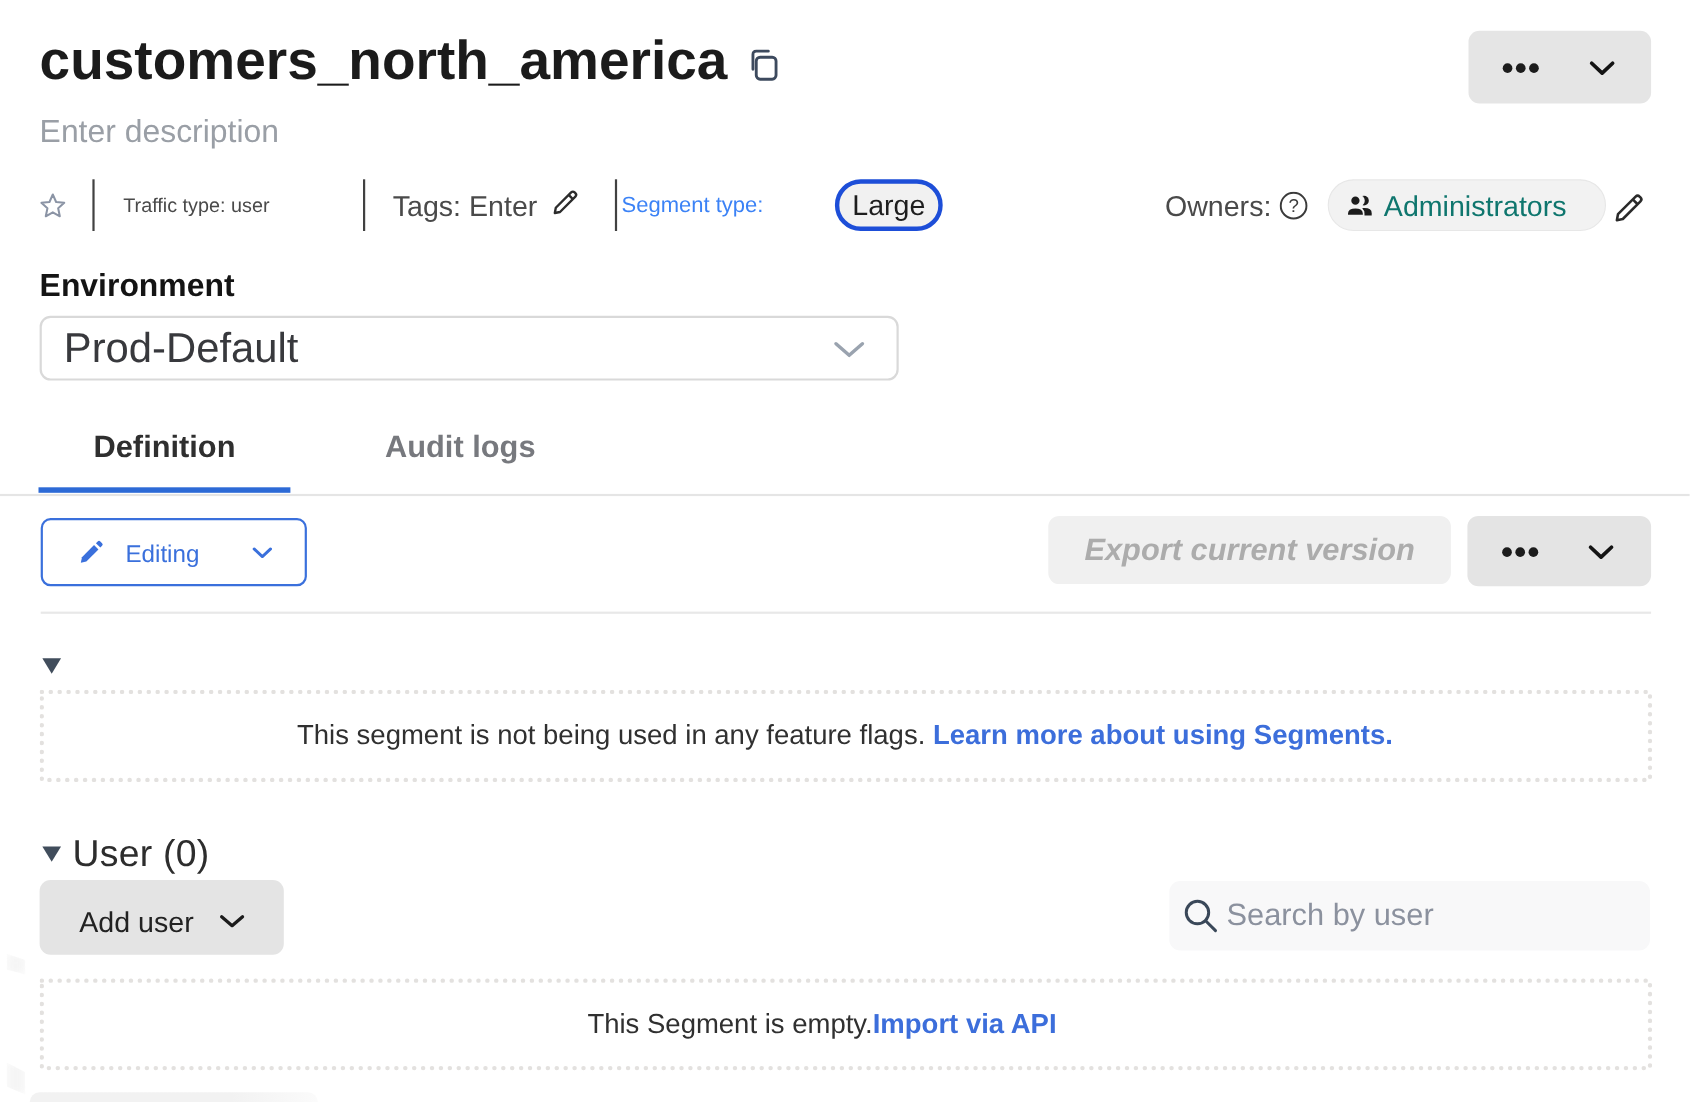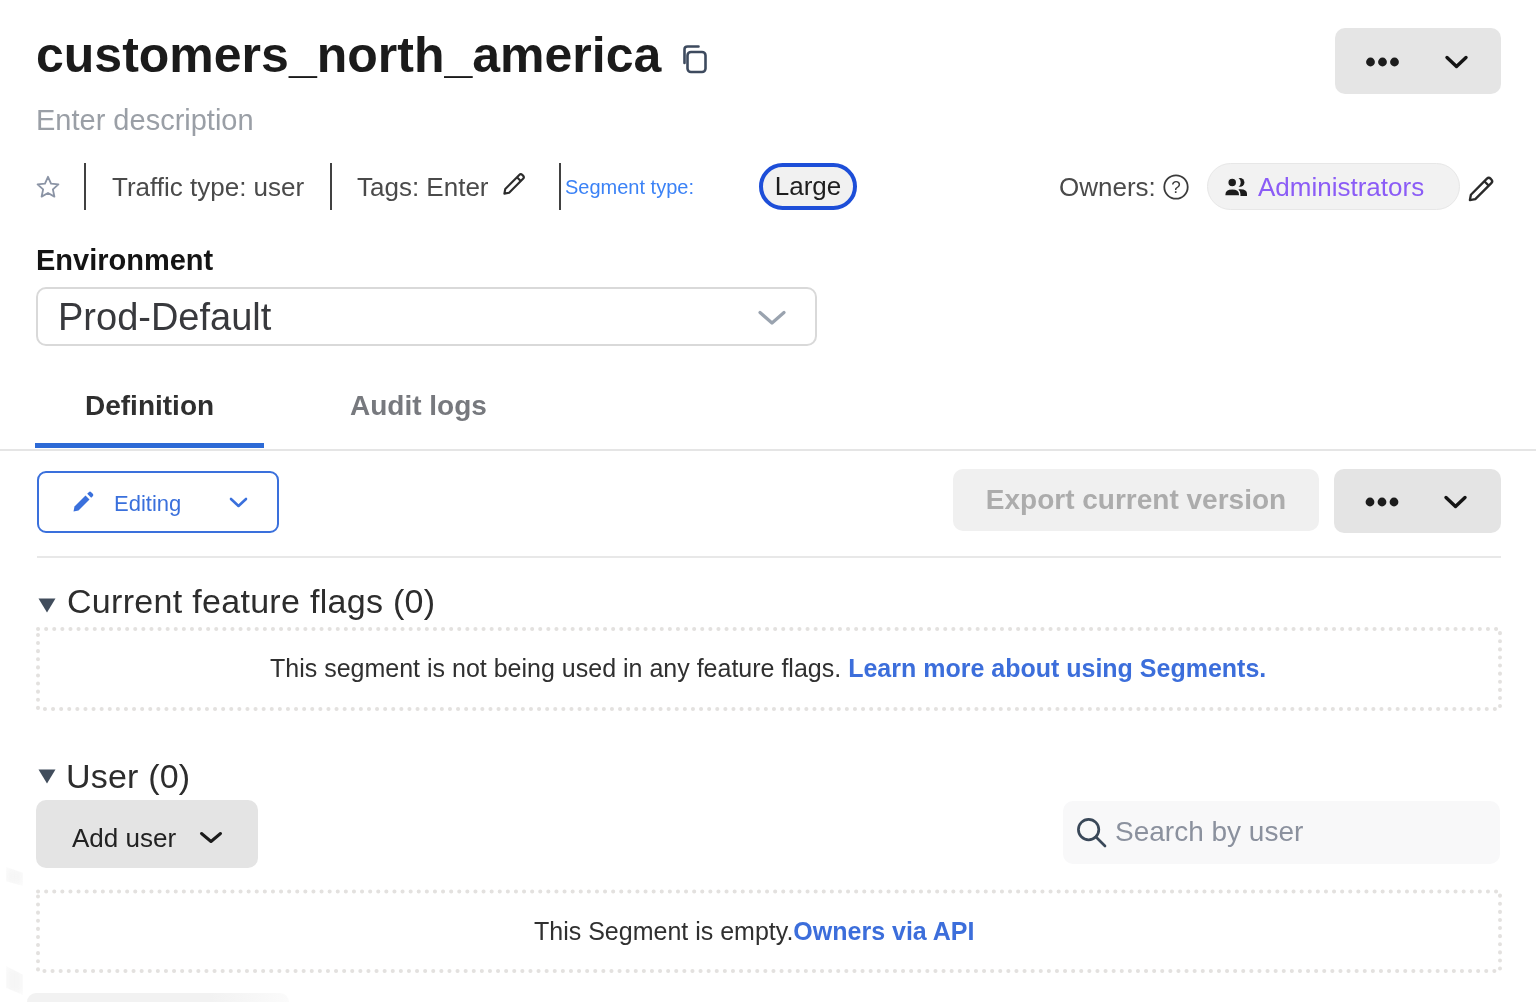--- a/index.html
+++ b/index.html
@@ -25,21 +25,21 @@
     <circle cx="59.5" cy="34" r="4.4" fill="#1c1c1c"></circle>
     <path d="M112 29.5 L121.5 38.5 L131 29.5" fill="none" stroke="#141414" stroke-width="3.4" stroke-linecap="round" stroke-linejoin="round"></path>
   </svg>
 
   <div class="txt" style="left:36px;top:106px;font-size:29px;line-height:29px;color:#9a9fa6;">Enter description</div>
 
   <svg class="abs" style="left:35px;top:174px;" width="26" height="26" viewBox="0 0 24 24">
     <path d="M12 2.6 L14.8 8.9 L21.6 9.6 L16.5 14.2 L17.9 20.9 L12 17.5 L6.1 20.9 L7.5 14.2 L2.4 9.6 L9.2 8.9 Z" fill="none" stroke="#8b94a5" stroke-width="1.7" stroke-linejoin="round"></path>
   </svg>
   <div class="abs" style="left:84px;top:163px;width:2px;height:47px;background:#414141;"></div>
-  <div class="txt" style="left:112px;top:174px;font-size:26px;line-height:26px;color:#4a4a4a;">Traffic type: user</div>
+  <div class="txt" style="left:112px;top:174px;font-size:18px;line-height:26px;color:#4a4a4a;">Traffic type: user</div>
   <div class="abs" style="left:330px;top:163px;width:2px;height:47px;background:#414141;"></div>
   <div class="txt" style="left:357px;top:174px;font-size:26px;line-height:26px;color:#4a4a4a;">Tags: Enter</div>
   <svg class="abs" style="left:501px;top:170px;" width="27" height="27" viewBox="0 0 24 24">
     <path d="M3 21 L3.8 16.8 L16.2 4.4 Q17.6 3 19 4.4 L19.6 5 Q21 6.4 19.6 7.8 L7.2 20.2 Z" fill="none" stroke="#2c2c2c" stroke-width="1.9" stroke-linejoin="round"></path>
     <path d="M14.2 6.4 L17.6 9.8" fill="none" stroke="#2c2c2c" stroke-width="1.9"></path>
   </svg>
   <div class="abs" style="left:559px;top:163px;width:2px;height:47px;background:#414141;"></div>
   <div class="txt" style="left:565px;top:174px;font-size:20px;line-height:26px;color:#3b82f6;">Segment type:</div>
   <div class="abs" style="left:759px;top:163px;width:98px;height:47px;background:#f1f1f1;border:4px solid #1d4ed8;border-radius:24px;display:flex;align-items:center;justify-content:center;">
       <span style="font-size:26px;color:#1e1e1e;">Large</span>
@@ -51,21 +51,21 @@
     <text x="13" y="19" font-size="17" font-family="Liberation Sans" fill="#3b3b3b" text-anchor="middle">?</text>
   </svg>
   <div class="abs" style="left:1207px;top:163px;width:253px;height:47px;background:#f2f2f2;border:1px solid #e7e7e7;border-radius:24px;"></div>
   <svg class="abs" style="left:1224px;top:177px;" width="24" height="20" viewBox="0 0 24 20">
     <circle cx="16" cy="5.4" r="4.4" fill="#1c1c1c"></circle>
     <circle cx="11.3" cy="5.4" r="5.4" fill="#f2f2f2"></circle>
     <path d="M15 19 L23 19 L23 16.8 Q23 12.2 16.5 12.2 L14.5 12.2 Z" fill="#1c1c1c"></path>
     <circle cx="8.2" cy="5.4" r="4.5" fill="#1c1c1c" stroke="#f2f2f2" stroke-width="1.5"></circle>
     <path d="M0.7 19 L0.7 17.3 Q0.7 11.8 8.2 11.8 Q15.7 11.8 15.7 17.3 L15.7 19 Z" fill="#1c1c1c" stroke="#f2f2f2" stroke-width="1.5"></path>
   </svg>
-  <div class="txt" style="left:1258px;top:174px;font-size:26px;line-height:26px;color:#8b5cf6;text-align:right;">Administrators</div>
+  <div class="txt" style="left:1258px;top:174px;font-size:26px;line-height:26px;color:#0f766e;text-align:right;">Administrators</div>
   <svg class="abs" style="left:1466px;top:172px;" width="31" height="33" viewBox="0 0 24 24">
     <path d="M3 21 L3.8 16.8 L16.2 4.4 Q17.6 3 19 4.4 L19.6 5 Q21 6.4 19.6 7.8 L7.2 20.2 Z" fill="none" stroke="#2a2a2a" stroke-width="1.8" stroke-linejoin="round"></path>
     <path d="M14.2 6.4 L17.6 9.8" fill="none" stroke="#2a2a2a" stroke-width="1.8"></path>
   </svg>
 
   <div class="txt" style="left:36px;top:246px;font-size:29px;line-height:29px;font-weight:bold;color:#141414;">Environment</div>
   <div class="abs" style="left:36px;top:287px;width:781px;height:59px;border:2px solid #d9d9d9;border-radius:10px;"></div>
   <div class="txt" style="left:58px;top:303px;font-size:38px;line-height:29px;color:#38393d;">Prod-Default</div>
   <svg class="abs" style="left:757px;top:310px;" width="30" height="16" viewBox="0 0 30 16">
     <path d="M3 2.5 L15 13 L27 2.5" fill="none" stroke="#9aa3af" stroke-width="3.2" stroke-linecap="round" stroke-linejoin="round"></path>
@@ -79,37 +79,36 @@
   <div class="abs" style="left:37px;top:471px;width:242px;height:62px;border:2px solid #3a70dc;border-radius:9px;"></div>
   <svg class="abs" style="left:71px;top:490px;" width="24" height="24" viewBox="0 0 24 24">
     <path d="M2.5 21.5 L3.5 16.5 L14.5 5.5 L18.5 9.5 L7.5 20.5 Z" fill="#3a70dc"></path>
     <path d="M16.2 3.8 L17.8 2.2 Q19 1 20.2 2.2 L21.8 3.8 Q23 5 21.8 6.2 L20.2 7.8 Z" fill="#3a70dc"></path>
   </svg>
   <div class="txt" style="left:114px;top:489px;font-size:22px;line-height:29px;color:#3a70dc;">Editing</div>
   <svg class="abs" style="left:229px;top:497px;" width="19" height="11" viewBox="0 0 19 11">
     <path d="M2 2 L9.5 9 L17 2" fill="none" stroke="#3a70dc" stroke-width="2.6" stroke-linecap="round" stroke-linejoin="round"></path>
   </svg>
 
-  <div class="abs" style="left:953px;top:469px;width:366px;height:62px;background:#f0f0f0;border-radius:10px;display:flex;align-items:center;justify-content:center;">
+  <div class="abs" style="left:953px;top:469px;width:366px;height:62px;background:#f0f0f0;border-radius:10px;display:flex;align-items:center;justify-content:center;font-style:italic;">
       <span style="font-size:28px;font-weight:bold;color:#acacac;">Export current version</span>
     </div>
   <div class="abs" style="left:1334px;top:469px;width:167px;height:64px;background:#e4e4e4;border-radius:10px;"></div>
   <svg class="abs" style="left:1334px;top:469px;" width="167" height="64" viewBox="0 0 167 64">
     <circle cx="36" cy="33" r="4.4" fill="#1c1c1c"></circle>
     <circle cx="48" cy="33" r="4.4" fill="#1c1c1c"></circle>
     <circle cx="60" cy="33" r="4.4" fill="#1c1c1c"></circle>
     <path d="M112 28.5 L121.5 37.5 L131 28.5" fill="none" stroke="#141414" stroke-width="3.4" stroke-linecap="round" stroke-linejoin="round"></path>
   </svg>
 
   <div class="abs" style="left:37px;top:556px;width:1464px;height:2px;background:#e8e8e8;"></div>
 
   <svg class="abs" style="left:37px;top:597px;" width="20" height="17" viewBox="0 0 20 17">
     <path d="M1.5 1.5 L18.5 1.5 L10 15.5 Z" fill="#414d5c"></path>
   </svg>
-  <div class="txt" style="left:67px;top:584px;font-size:34px;line-height:34px;letter-spacing:0.3px;color:#2d2d2d;">Current feature flags (0)</div>
 
   <svg class="abs" style="left:36px;top:627px;" width="1466" height="84" viewBox="0 0 1466 84">
     <rect x="2" y="2" width="1462" height="80" fill="none" stroke="#e3e1df" stroke-width="4" stroke-dasharray="0.1 8" stroke-linecap="round"></rect>
   </svg>
   <div class="txt" style="left:270px;top:656px;font-size:25px;line-height:25px;color:#303030;">This segment is not being used in any feature flags. <span style="font-weight:bold;color:#3c6edb;">Learn more about using Segments.</span></div>
 
   <svg class="abs" style="left:37px;top:768px;" width="20" height="17" viewBox="0 0 20 17">
     <path d="M1.5 1.5 L18.5 1.5 L10 15.5 Z" fill="#414d5c"></path>
   </svg>
   <div class="txt" style="left:66px;top:759px;font-size:34px;line-height:34px;letter-spacing:0.2px;color:#2d2d2d;">User (0)</div>
@@ -123,19 +122,19 @@
   <div class="abs" style="left:1063px;top:801px;width:437px;height:63px;background:#f8f8f9;border-radius:10px;"></div>
   <svg class="abs" style="left:1076px;top:817px;" width="32" height="32" viewBox="0 0 32 32">
     <circle cx="12.6" cy="12.6" r="10.2" fill="none" stroke="#3a4859" stroke-width="2.7"></circle>
     <path d="M20 20 L29 29" fill="none" stroke="#3a4859" stroke-width="2.7" stroke-linecap="round"></path>
   </svg>
   <div class="txt" style="left:1115px;top:818px;font-size:28px;line-height:28px;color:#8b919e;">Search by user</div>
 
   <svg class="abs" style="left:36px;top:889px;" width="1466" height="85" viewBox="0 0 1466 85">
     <rect x="2" y="2.5" width="1462" height="79.5" fill="none" stroke="#e3e1df" stroke-width="4" stroke-dasharray="0.1 8" stroke-linecap="round"></rect>
   </svg>
-  <div class="txt" style="left:534px;top:919px;font-size:25px;line-height:25px;color:#303030;">This Segment is empty.<span style="font-weight:bold;color:#3c6edb;">Owners via API</span></div>
+  <div class="txt" style="left:534px;top:919px;font-size:25px;line-height:25px;color:#303030;">This Segment is empty.<span style="font-weight:bold;color:#3c6edb;">Import via API</span></div>
 
   <div class="abs" style="left:6px;top:867px;width:17px;height:19px;background:#f5f5f5;clip-path:polygon(0 0,100% 30%,100% 100%,0 75%);filter:blur(4px);"></div>
   <div class="abs" style="left:6px;top:966px;width:17px;height:29px;background:#f5f5f5;clip-path:polygon(0 0,100% 30%,100% 100%,0 75%);filter:blur(4px);"></div>
   <div class="abs" style="left:27px;top:993px;width:262px;height:9px;background:linear-gradient(90deg,#f2f2f2 70%,#fbfbfb);border-radius:12px 12px 0 0;"></div>
 
 </div>
 
 </body></html>

